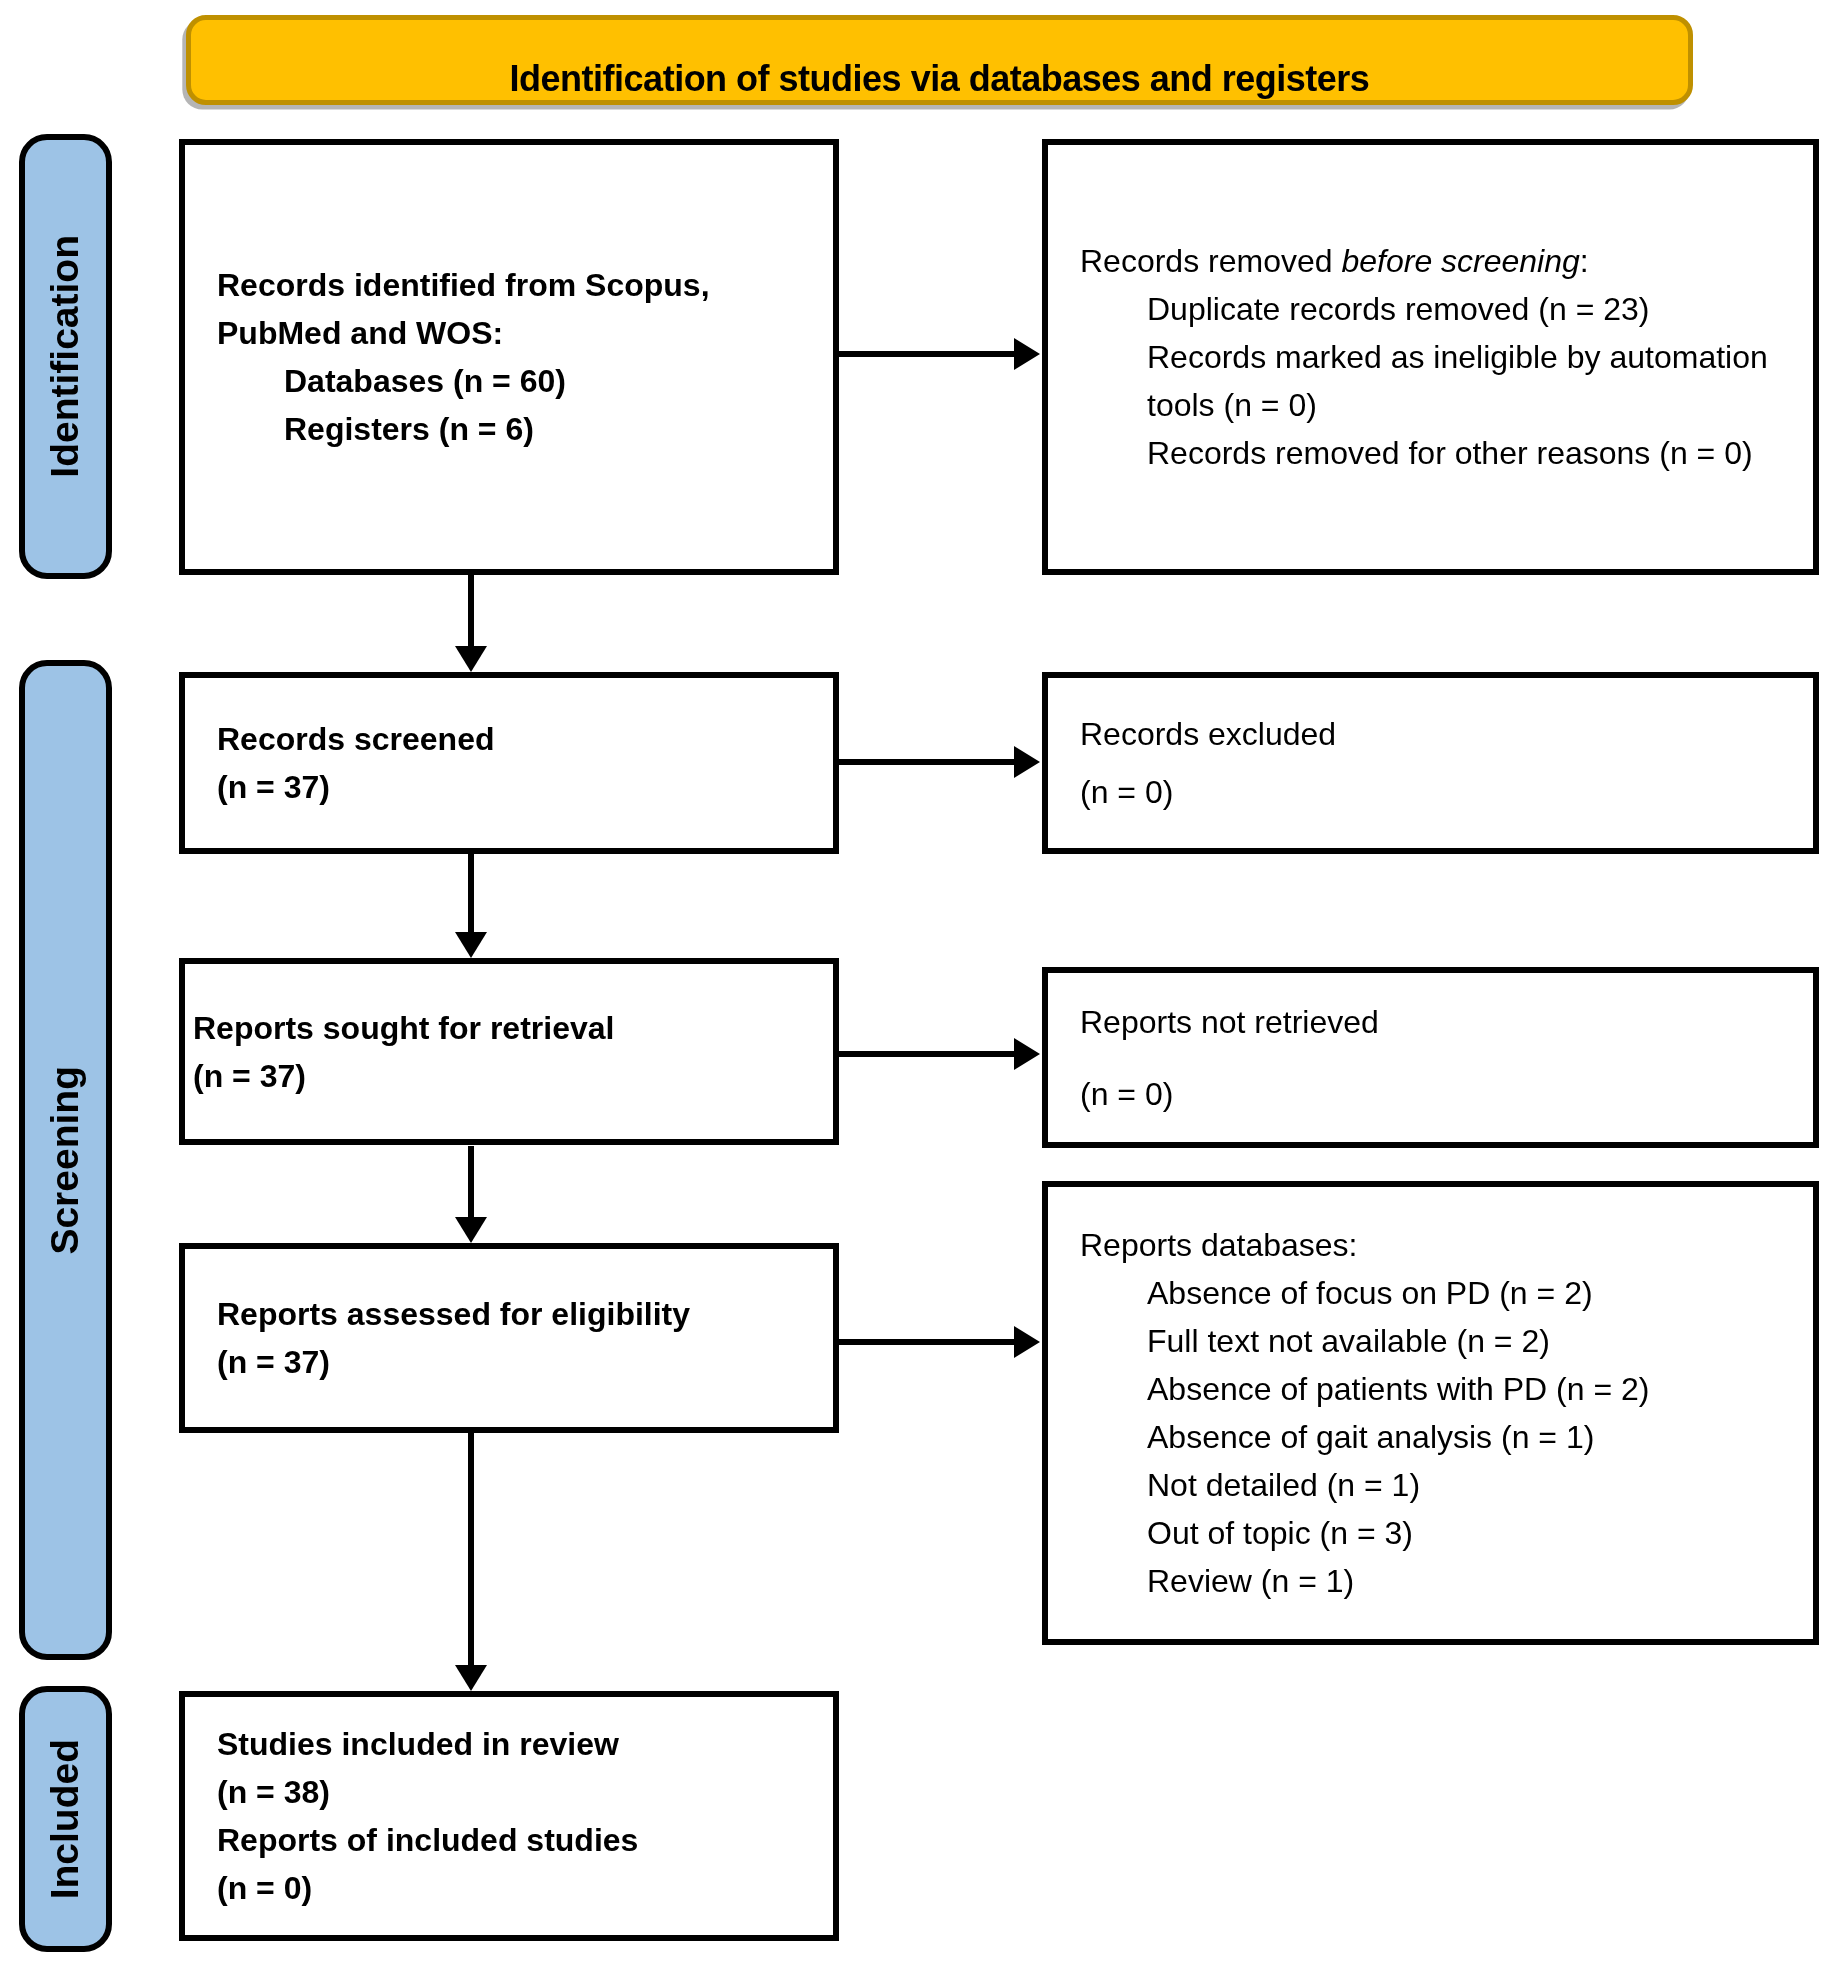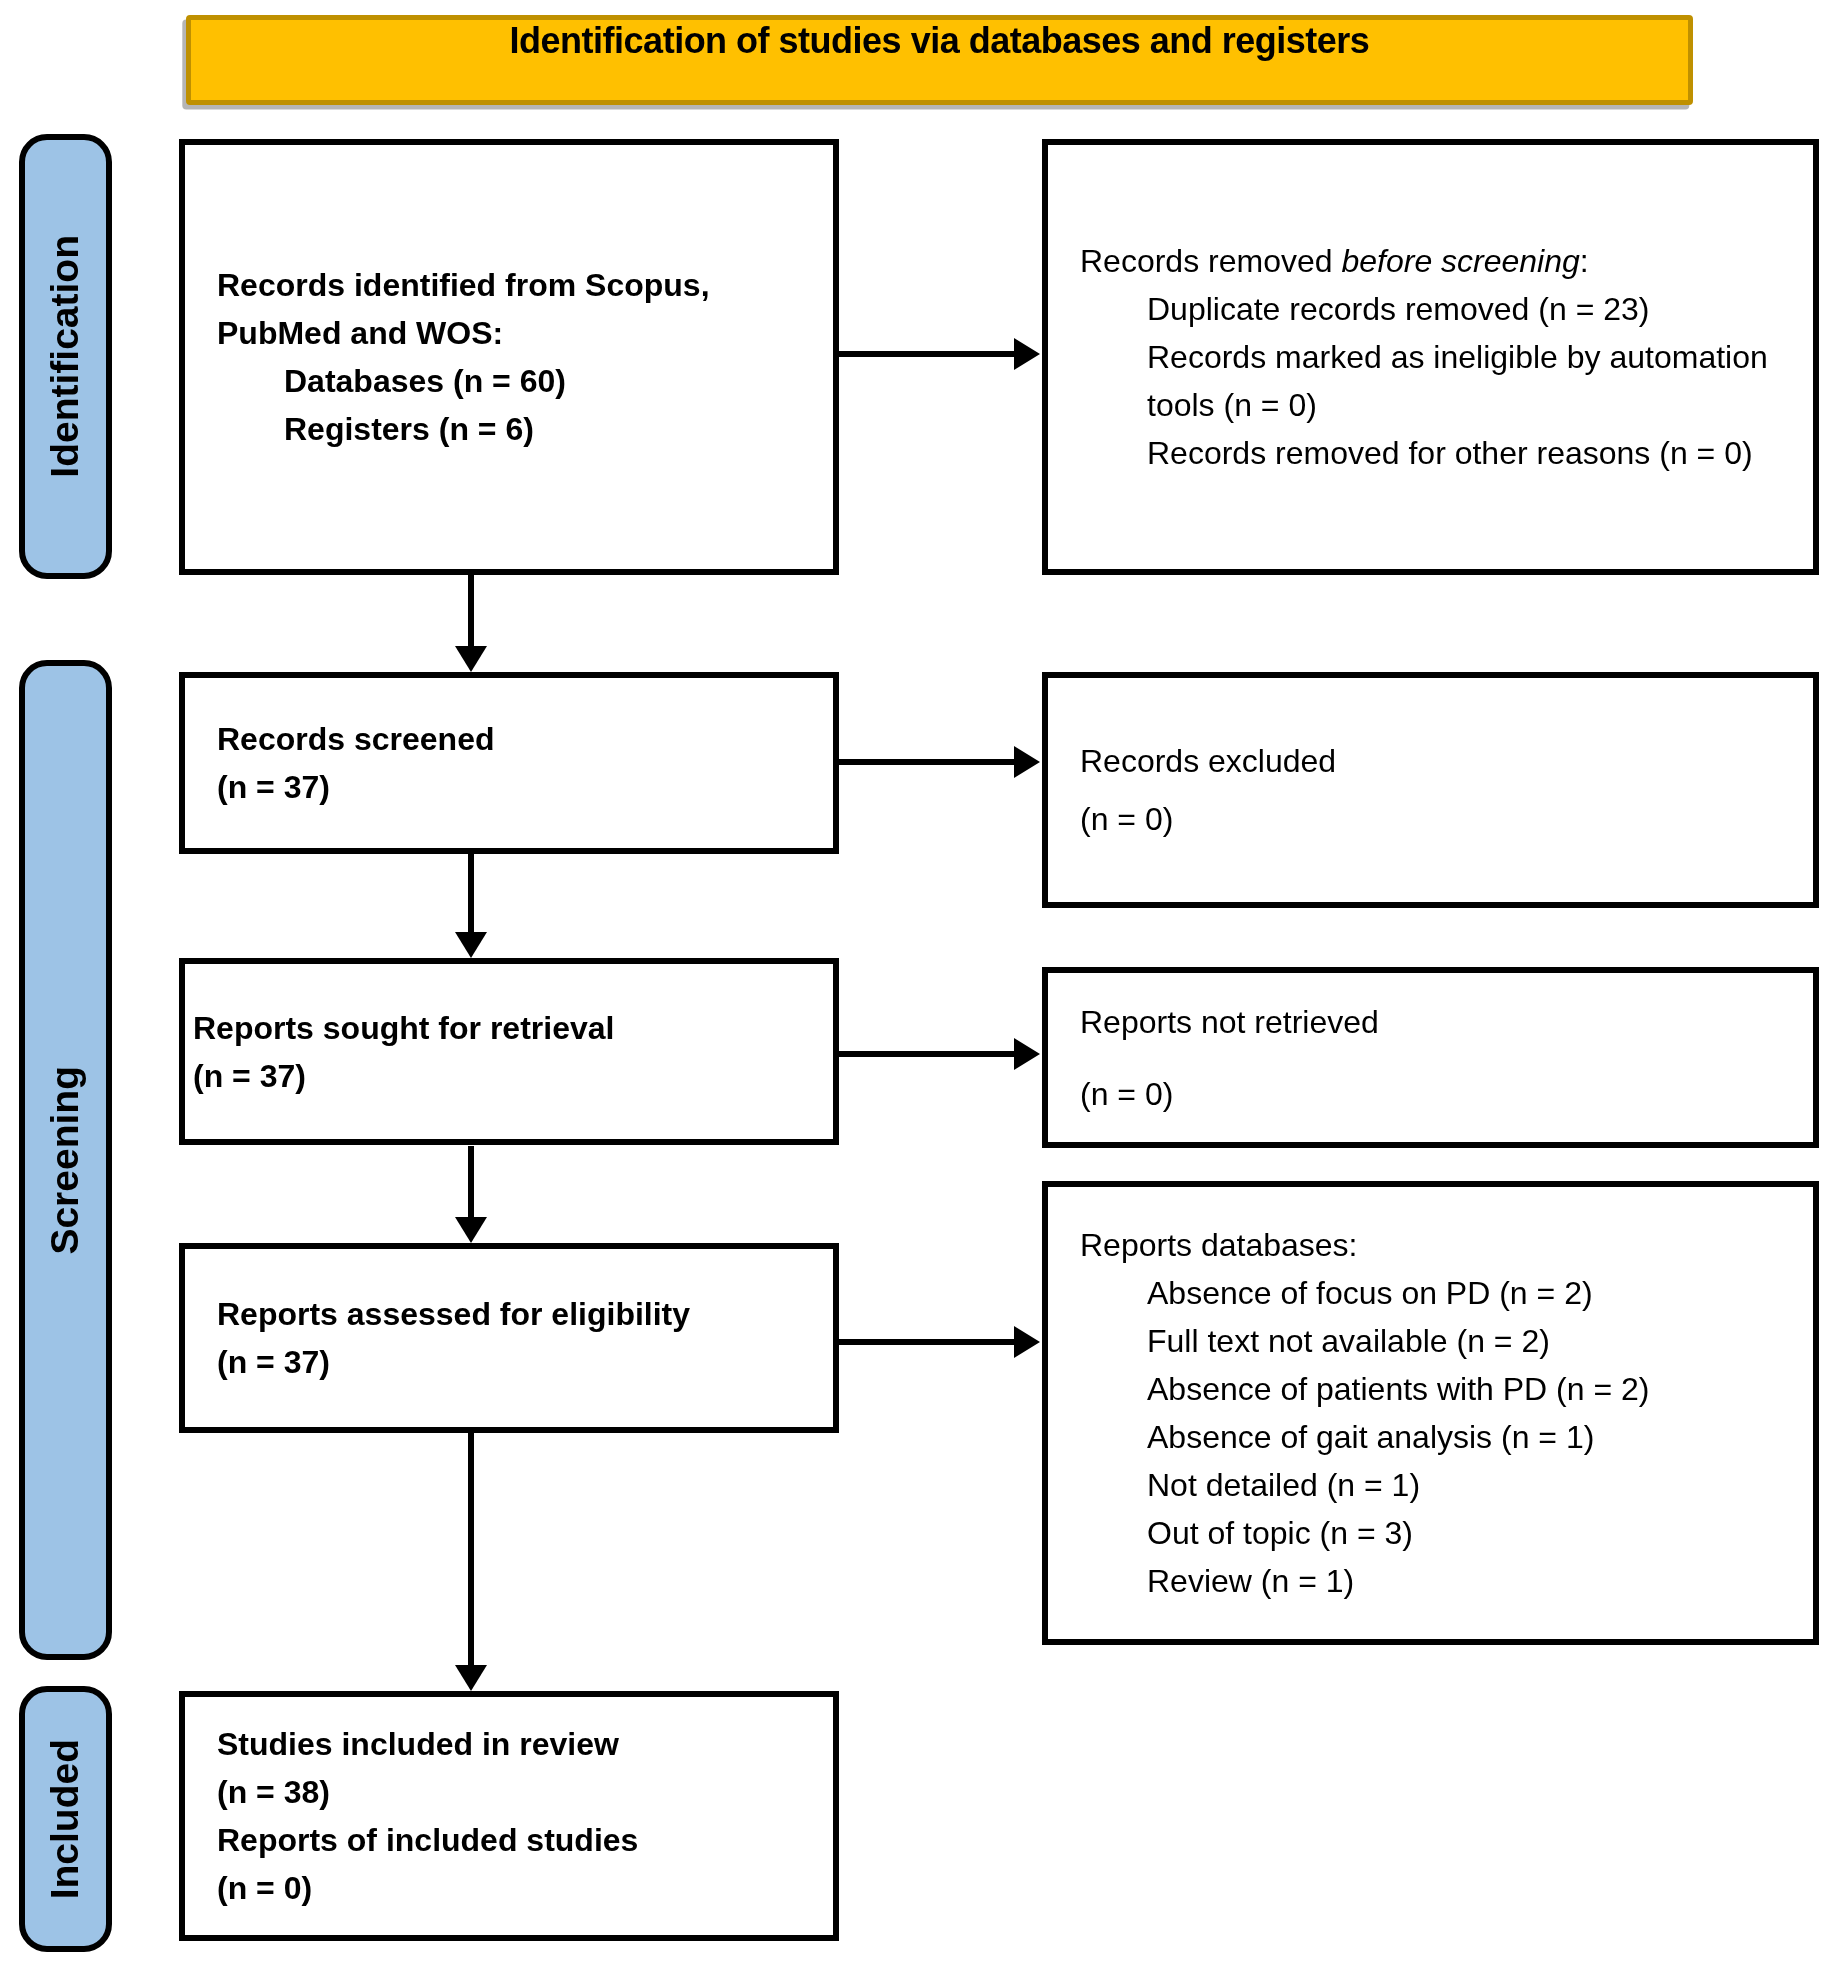--- a/index.html
+++ b/index.html
@@ -12,23 +12,23 @@
     color: #000000;
   }
 
   
   .banner {
     position: absolute;
     left: 186px; top: 15px;
     width: 1507px; height: 90px;
     background: #FFC000;
     border: 5.6px solid #BF9000;
-    border-radius: 4px;
+    border-radius: 20px;
     box-shadow: -3.7px 4.6px 0 rgba(120,120,120,0.55);
-    display: flex; align-items: flex-start; justify-content: center;
+    display: flex; align-items: flex-end; justify-content: center;
     box-sizing: border-box;
   }
   .banner-text {
     font-size: 36px; font-weight: bold; letter-spacing: -0.5px;
   }
 
   
   .stage {
     position: absolute;
     left: 18.6px; width: 93px;
@@ -56,21 +56,21 @@
     box-sizing: border-box;
     display: flex; flex-direction: column; justify-content: center;
     padding: 9.3px 20.4px 9.3px 32px;
     font-size: 32px; line-height: 1.5;
   }
   .col-left  { left: 179px; width: 660px; font-weight: bold; }
   .col-right { left: 1042px; width: 777px; }
   #box-records-identified { top: 139px;  height: 436px; }
   #box-records-removed    { top: 139px;  height: 436px; }
   #box-records-screened   { top: 672px;  height: 182px; }
-  #box-records-excluded   { top: 672px;  height: 236px; gap: 10px; }
+  #box-records-excluded   { top: 672px;  height: 182px; gap: 10px; }
   #box-reports-sought     { top: 958px; height: 187px; padding-left: 8px; }
   #box-reports-not-retrieved { top: 967px; height: 181px; gap: 24px; }
   #box-reports-assessed   { top: 1243px; height: 190px; }
   #box-reports-excluded   { top: 1181px; height: 464px; }
   #box-studies-included   { top: 1691px; height: 250px; }
 
   .indent { margin-left: 67px; }
   .italic { font-style: italic; }
 
   

